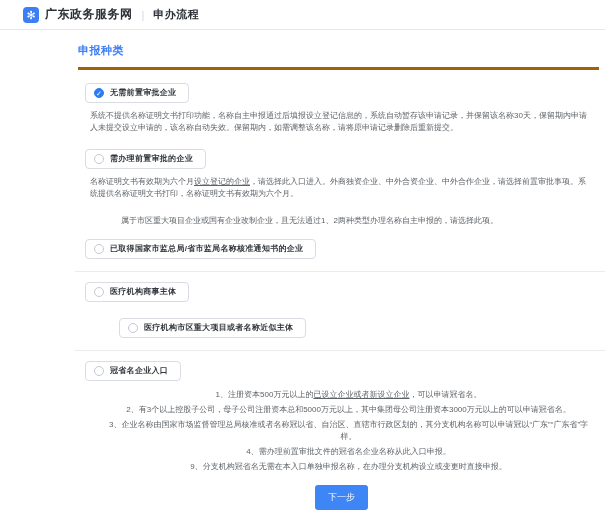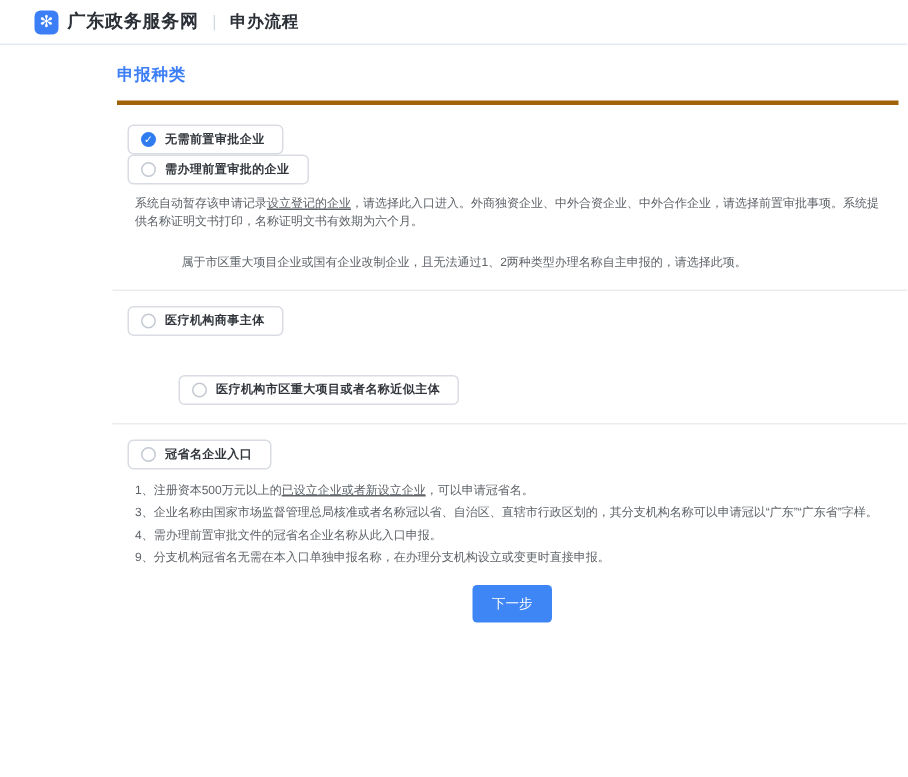--- a/index.html
+++ b/index.html
@@ -28,23 +28,23 @@
   .radio { width:10px; height:10px; border-radius:50%; border:1px solid #c4c9d2;
            background:#fff; margin-right:6px; flex:none; }
   .radio.checked { background:#2f7bf0; border-color:#2f7bf0; color:#fff; font-size:7px;
                    line-height:9px; text-align:center; }
   .opt-label { font-size:8px; font-weight:bold; color:#33373d; line-height:10px; letter-spacing:0.3px; }
   .opt-desc { font-size:8px; color:#5e6368; line-height:12px; margin:7px 6px 15px 5px; }
   .opt-desc.short { margin-bottom:12px;margin-left:36px; }
   .opt-desc.tight { margin-bottom:0; }
   .u { text-decoration:underline; }
   .divider { height:1px; background:#ececf0; margin:12px -8px 10px -10px; }
-  .mt16 { margin-top:26px;padding-left:34px; }
+  .mt16 { margin-top:16px;padding-left:34px; }
 
-  .rules { margin:8px 6px 0 5px; }
+  .rules { margin:8px 6px 0 21px;text-align:center; }
   .rule { font-size:8px; color:#5e6368; line-height:12px; margin-bottom:3px; }
 
   
   .footer { margin-left:78px; text-align:center; margin-top:12px; }
   .next-btn { background:#3e86f5; color:#fff; border:none; border-radius:3px;
               font-size:9px; padding:6px 13px; cursor:pointer;
               font-family:"Liberation Sans", sans-serif; }
 </style>
 </head>
 <body>
@@ -63,31 +63,38 @@
 </div>
 
 <div class="options">
 
   <div class="opt-row">
     <div class="opt-box">
       <span class="radio checked">✓</span>
       <span class="opt-label">无需前置审批企业</span>
     </div>
   </div>
+  <p class="opt-desc">系统不提供名称证明文书打印功能，名称自主申报通过后填报设立登记信息的，系统自动暂存该申请记录，并保留该名称30天，保留期内申请人未提交设立申请的，该名称自动失效。保留期内，如需调整该名称，请将原申请记录删除后重新提交。</p>
 
   <div class="opt-row">
     <div class="opt-box">
       <span class="radio"></span>
       <span class="opt-label">需办理前置审批的企业</span>
     </div>
   </div>
-  <p class="opt-desc"><span>系统自动暂存该申请记录</span><span class="u">设立登记的企业</span><span>，请选择此入口进入。外商独资企业、中外合资企业、中外合作企业，请选择前置审批事项。系统提供名称证明文书打印，名称证明文书有效期为六个月。</span></p>
+  <p class="opt-desc"><span>名称证明文书有效期为六个月</span><span class="u">设立登记的企业</span><span>，请选择此入口进入。外商独资企业、中外合资企业、中外合作企业，请选择前置审批事项。系统提供名称证明文书打印，名称证明文书有效期为六个月。</span></p>
 
   <p class="opt-desc short">属于市区重大项目企业或国有企业改制企业，且无法通过1、2两种类型办理名称自主申报的，请选择此项。</p>
 
+  <div class="opt-row">
+    <div class="opt-box">
+      <span class="radio"></span>
+      <span class="opt-label">已取得国家市监总局/省市监局名称核准通知书的企业</span>
+    </div>
+  </div>
 
   <div class="divider"></div>
 
   <div class="opt-row">
     <div class="opt-box">
       <span class="radio"></span>
       <span class="opt-label">医疗机构商事主体</span>
     </div>
   </div>
 
@@ -102,20 +109,21 @@
 
   <div class="opt-row">
     <div class="opt-box">
       <span class="radio"></span>
       <span class="opt-label">冠省名企业入口</span>
     </div>
   </div>
 
   <div class="rules">
     <p class="rule"><span>1、注册资本500万元以上的</span><span class="u">已设立企业或者新设立企业</span><span>，可以申请冠省名。</span></p>
+    <p class="rule"><span>2、有3个以上控股子公司，母子公司注册资本总和5000万元以上，其中集团母公司注册资本3000万元以上的可以申请冠省名。</span><span class="u"></span><span></span></p>
     <p class="rule"><span>3、企业名称由国家市场监督管理总局核准或者名称冠以省、自治区、直辖市行政区划的，其分支机构名称可以申请冠以“广东”“广东省”字样。</span><span class="u"></span><span></span></p>
     <p class="rule"><span>4、需办理前置审批文件的冠省名企业名称从此入口申报。</span><span class="u"></span><span></span></p>
     <p class="rule"><span>9、分支机构冠省名无需在本入口单独申报名称，在办理分支机构设立或变更时直接申报。</span><span class="u"></span><span></span></p>
   </div>
 
 </div>
 
 <div class="footer">
   <button class="next-btn">下一步</button>
 </div>

